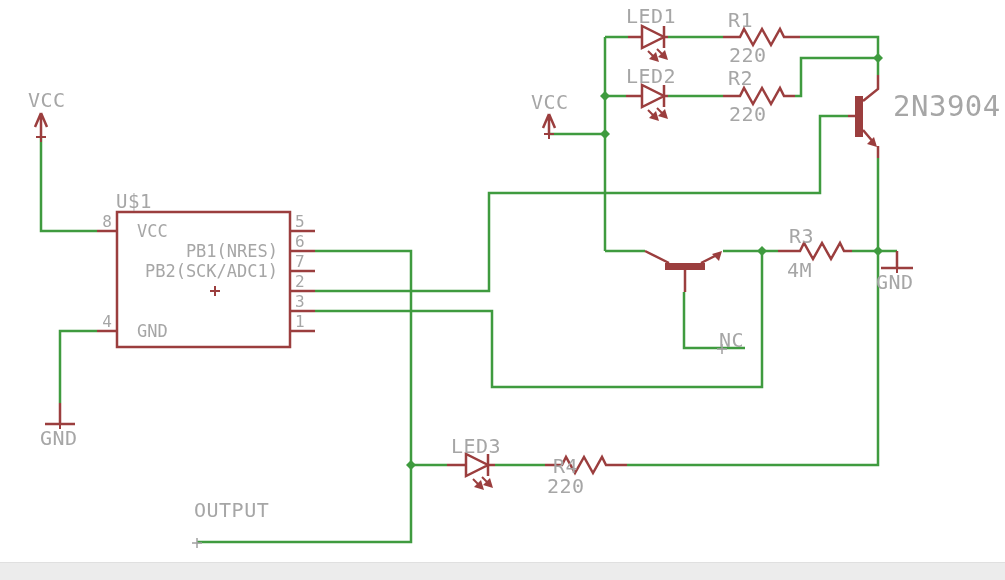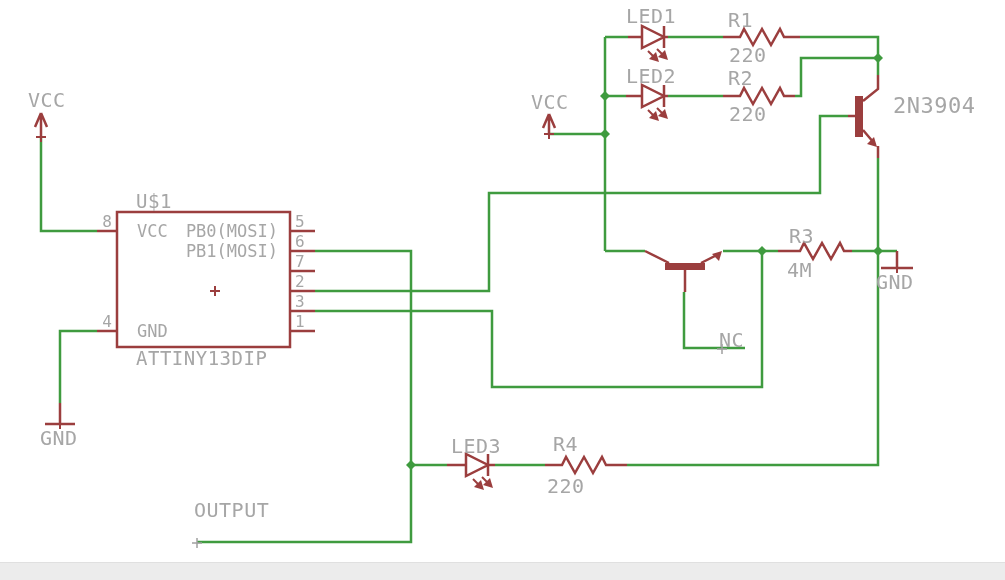--- a/index.html
+++ b/index.html
@@ -7,22 +7,22 @@
   .canvas{position:relative;width:1005px;height:580px;background:var(--canvas);
           font-family:"DejaVu Sans Mono",monospace;overflow:hidden;}
   svg{position:absolute;left:0;top:0;}
   .w{stroke:var(--wire);stroke-width:2.5;fill:none;}
   .r{stroke:var(--part);stroke-width:2.5;fill:none;}
   .rt{stroke:var(--part);stroke-width:2;fill:none;}
   .rf{fill:var(--part);stroke:none;}
   .gf{fill:var(--wire);stroke:none;}
   .gx{stroke:#a0a0a0;stroke-width:1.5;fill:none;}
   .lbl{position:absolute;color:var(--text);font-size:20px;line-height:20px;letter-spacing:.5px;white-space:pre;}
-  .lbl19{position:absolute;color:var(--text);font-size:19px;line-height:19px;letter-spacing:.5px;white-space:pre;margin-left:20px;}
-  .lbl22{position:absolute;color:var(--text);font-size:22px;line-height:22px;letter-spacing:.5px;white-space:pre;}
+  .lbl19{position:absolute;color:var(--text);font-size:19px;line-height:19px;letter-spacing:.5px;white-space:pre;}
+  .lbl22{position:absolute;color:var(--text);font-size:29px;line-height:22px;letter-spacing:.5px;white-space:pre;}
   .pname{position:absolute;color:var(--text);font-size:17px;line-height:16px;white-space:pre;}
   .pnum{position:absolute;color:var(--text);font-size:16px;line-height:15px;}
   .ra{text-align:right;}
   .sup{font-size:13px;vertical-align:7px;}
   .statusbar{position:absolute;left:0;top:562px;width:1005px;height:18px;
              background:var(--statusbar);border-top:1px solid #e0e0e0;}
 </style>
 </head>
 <body>
 
@@ -136,30 +136,29 @@
   <div class="lbl" style="left:626px;top:6px">LED1</div>
   <div class="lbl" style="left:728px;top:10px">R1</div>
   <div class="lbl" style="left:729px;top:45px">220</div>
   <div class="lbl" style="left:626px;top:66px">LED2</div>
   <div class="lbl" style="left:728px;top:68px">R2</div>
   <div class="lbl" style="left:729px;top:104px">220</div>
   <div class="lbl22" style="left:893px;top:95px">2N3904</div>
   <div class="lbl" style="left:789px;top:226px">R3</div>
   <div class="lbl" style="left:787px;top:260px">4M</div>
   <div class="lbl" style="left:451px;top:436px">LED3</div>
-  <div class="lbl" style="left:553px;top:434px">R4</div>
+  <div class="lbl" style="left:553px;top:456px">R4</div>
   <div class="lbl" style="left:547px;top:476px">220</div>
 
   <div class="lbl19" style="left:116px;top:192px">U$1</div>
-  <div class="lbl19" style="left:116px;top:349px">ATTINY13DIP</div>
 
   <div class="pname" style="left:137px;top:223px">VCC</div>
   <div class="pname" style="left:137px;top:323px">GND</div>
-  <div class="pname ra" style="left:120px;top:223px;width:158px">PB0(MOSI)</div>
-  <div class="pname ra" style="left:120px;top:243px;width:158px">PB1(MOSI)</div>
+  <div class="pname ra" style="left:120px;top:243px;width:158px">PB1(NRES)</div>
+  <div class="pname ra" style="left:120px;top:263px;width:158px">PB2(SCK/ADC1)</div>
 
   <div class="pnum ra" style="left:90px;top:214px;width:22px">8</div>
   <div class="pnum ra" style="left:90px;top:314px;width:22px">4</div>
   <div class="pnum" style="left:295px;top:214px">5</div>
   <div class="pnum" style="left:295px;top:234px">6</div>
   <div class="pnum" style="left:295px;top:254px">7</div>
   <div class="pnum" style="left:295px;top:274px">2</div>
   <div class="pnum" style="left:295px;top:294px">3</div>
   <div class="pnum" style="left:295px;top:314px">1</div>
 

